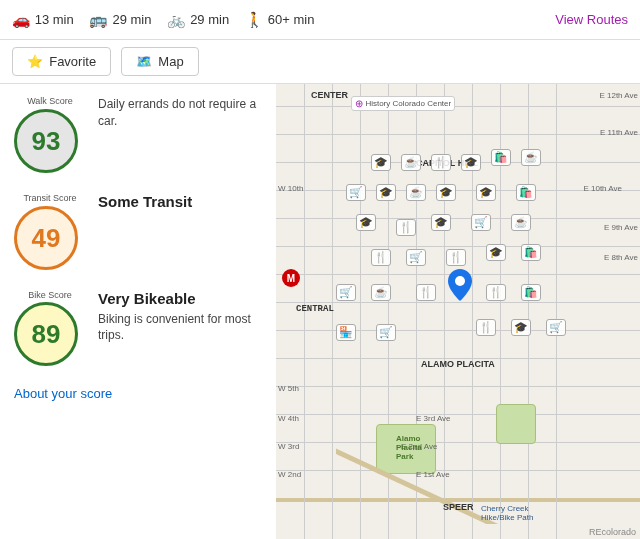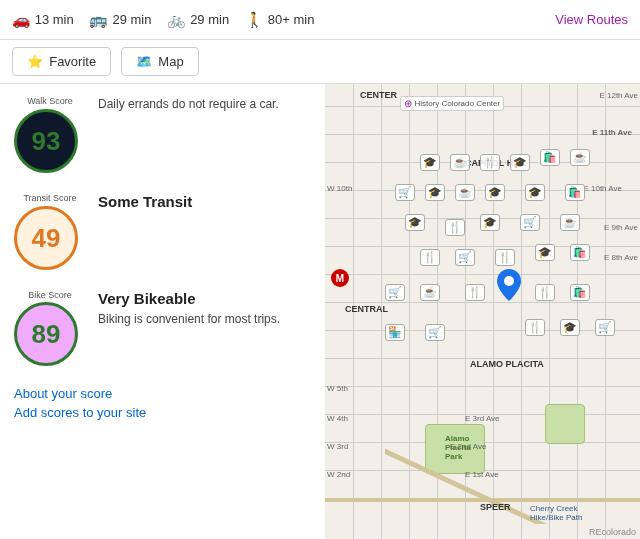--- a/index.html
+++ b/index.html
@@ -64,21 +64,21 @@
     }
 
     
     .main-content {
       display: flex;
       height: calc(539px - 84px);
     }
 
     
     .left-panel {
-      width: 325px;
+      width: 276px;
       padding: 12px 14px;
       overflow-y: auto;
       background: #fff;
     }
 
     
     .score-card {
       display: flex;
       align-items: flex-start;
       margin-bottom: 20px;
@@ -94,23 +94,23 @@
     .badge-circle {
       width: 64px;
       height: 64px;
       border-radius: 50%;
       border: 3px solid;
       display: flex;
       flex-direction: column;
       align-items: center;
       justify-content: center;
     }
-    .walk-badge { border-color: #2d7a2d; background: #0f172a; }
+    .walk-badge { border-color: #2d7a2d; background: #e5e5e5; }
     .transit-badge { border-color: #e07820; background: #fff3e0; }
-    .bike-badge { border-color: #2d7a2d; background: #f0abfc; }
+    .bike-badge { border-color: #2d7a2d; background: #fef9c3; }
 
     .badge-num {
       font-size: 26px;
       font-weight: bold;
       line-height: 1;
     }
     .walk-badge .badge-num { color: #2d7a2d; }
     .transit-badge .badge-num { color: #e07820; }
     .bike-badge .badge-num { color: #2d7a2d; }
 
@@ -235,21 +235,21 @@
   <div class="travel-option">
     <span class="travel-icon">🚌</span>
     <span>29 min</span>
   </div>
   <div class="travel-option">
     <span class="travel-icon">🚲</span>
     <span>29 min</span>
   </div>
   <div class="travel-option">
     <span class="travel-icon">🚶</span>
-    <span>80+ min</span>
+    <span>60+ min</span>
   </div>
   <a class="view-routes-link">View Routes</a>
 </div>
 
 <div class="action-bar">
   <button class="btn">
     <span>⭐</span>
     <span>Favorite</span>
   </button>
   <button class="btn">
@@ -294,21 +294,20 @@
         </div>
       </div>
       <div class="score-info">
         <h3>Very Bikeable</h3>
         <p>Biking is convenient for most trips.</p>
       </div>
     </div>
 
     <div class="links-section">
       <a class="score-link">About your score</a>
-      <a class="score-link">Add scores to your site</a>
     </div>
   </div>
 
   <div class="map-panel">
     <div class="map-bg">
 
       <div class="street-h" style="top: 22px;"></div>
       <div class="street-h" style="top: 50px;"></div>
       <div class="street-h" style="top: 78px;"></div>
       <div class="street-h" style="top: 106px;"></div>
@@ -337,37 +336,37 @@
 
       <div class="park-area" style="left: 100px; top: 340px; width: 60px; height: 50px; border-radius: 4px;"></div>
       <div class="park-area" style="left: 220px; top: 320px; width: 40px; height: 40px; border-radius: 4px;"></div>
 
       <div style="position:absolute; left: 60px; top: 300px; width: 200px; height: 140px; overflow: hidden; pointer-events: none;">
         <div style="position:absolute; left: -10px; top: 60px; width: 260px; height: 5px; background: #d4c49a; transform: rotate(25deg); transform-origin: left center;"></div>
       </div>
 
       <div class="map-label" style="left: 35px; top: 6px;">CENTER</div>
       <div class="map-label" style="left: 140px; top: 55px; margin-top: 19px;">CAPITOL HILL</div>
-      <div class="map-label" style="left: 20px; top: 220px;">CENTRAL</div>
+      <div class="map-label" style="left: 20px; top: 220px; font-family: Liberation Mono, monospace;">CENTRAL</div>
       <div class="map-label" style="left: 145px; top: 275px;">ALAMO PLACITA</div>
 
       <div class="map-label-light" style="right: 2px; top: 7px;">E 12th Ave</div>
-      <div class="map-label-light" style="right: 8px; top: 44px; font-weight: bold;">E 11th Ave</div>
+      <div class="map-label-light" style="right: 2px; top: 44px;">E 11th Ave</div>
       <div class="map-label-light" style="right: 18px; top: 100px;">E 10th Ave</div>
       <div class="map-label-light" style="right: 2px; top: 139px;">E 9th Ave</div>
       <div class="map-label-light" style="right: 2px; top: 169px;">E 8th Ave</div>
       <div class="map-label-light" style="left: 2px; top: 100px;">W 10th</div>
       <div class="map-label-light" style="left: 2px; top: 300px;">W 5th</div>
       <div class="map-label-light" style="left: 2px; top: 330px;">W 4th</div>
       <div class="map-label-light" style="left: 2px; top: 358px;">W 3rd</div>
       <div class="map-label-light" style="left: 2px; top: 386px;">W 2nd</div>
       <div class="map-label-light" style="left: 140px; top: 330px;">E 3rd Ave</div>
       <div class="map-label-light" style="left: 125px; top: 358px;">E 2nd Ave</div>
       <div class="map-label-light" style="left: 140px; top: 386px;">E 1st Ave</div>
-      <div class="map-label" style="left: 155px; top: 418px;">SPEER</div>
+      <div class="map-label" style="left: 167px; top: 418px;">SPEER</div>
 
       <div style="position:absolute; left: 75px; top: 12px; background: white; border: 1px solid #ccc; border-radius: 3px; padding: 1px 3px; font-size: 8px; color: #555; display: flex; align-items: center; gap: 2px;">
         <span style="color: #9c27b0; font-size: 10px;">⊕</span>
         <span>History Colorado Center</span>
       </div>
 
       <div class="map-icon" style="left: 95px; top: 70px;">🎓</div>
       <div class="map-icon" style="left: 125px; top: 70px;">☕</div>
       <div class="map-icon" style="left: 155px; top: 70px;">🍴</div>
       <div class="map-icon" style="left: 185px; top: 70px;">🎓</div>

